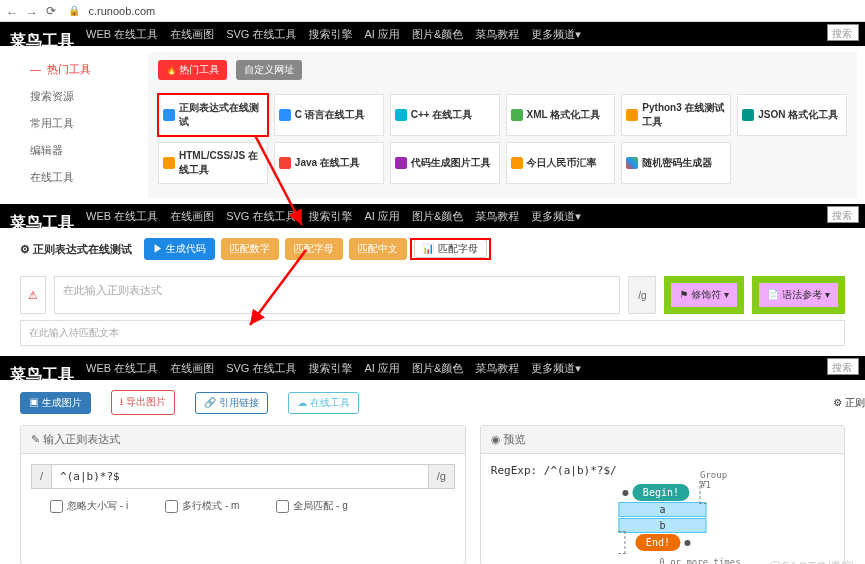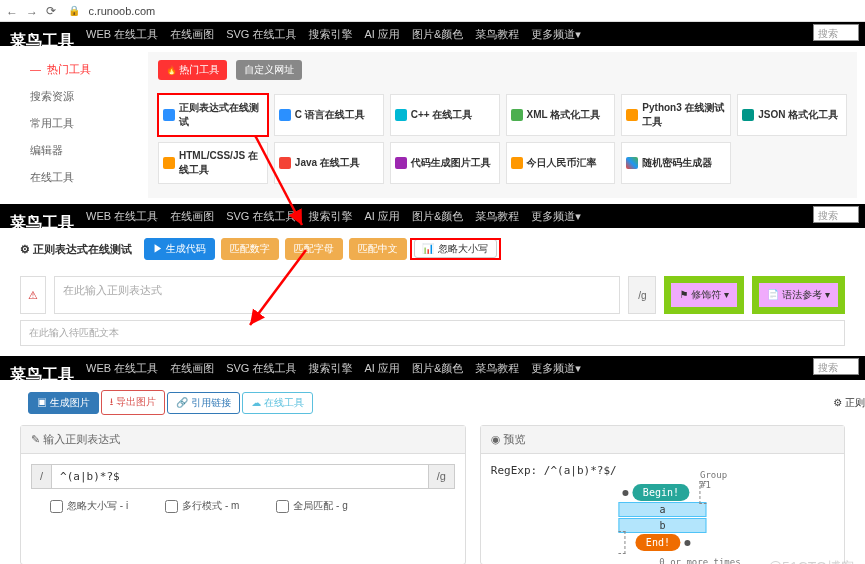--- a/index.html
+++ b/index.html
@@ -4,21 +4,21 @@
 <style>
   * { box-sizing: border-box; margin: 0; padding: 0; }
   body { font-family: "Microsoft YaHei", Arial, sans-serif; font-size: 11px; background: #fff; color: #333; width: 865px; }
   .browser-bar { height: 22px; display:flex; align-items:center; padding:0 6px; gap:8px; border-bottom:1px solid #ddd; }
   .browser-bar .nav-icn { color:#666; font-size:12px; }
   .browser-bar .lock { color:#666; font-size:10px; margin-left:4px;}
   .browser-bar .url { color:#444; font-size:11px; flex:1; }
   .top-nav { background:#000; color:#fff; display:flex; align-items:center; height:24px; padding:0 10px; gap:12px; font-size:11px; position:relative;}
   .top-nav .brand { font-weight:bold; font-size:16px;margin-top:14px; }
   .top-nav .link { color:#ccc; cursor:pointer; }
-  .top-nav .search-box { position:absolute; right:6px; top:2px; background:#fff; color:#999; width:46px; height:17px; line-height:17px; padding:0 4px; font-size:10px; border:1px solid #888;}
+  .top-nav .search-box { position:absolute; right:6px; top:2px; background:#fff; color:#999; width:32px; height:17px; line-height:17px; padding:0 4px; font-size:10px; border:1px solid #888;}
   .section1 { display:flex; background:#fff; }
   .side-col { width:140px; padding:10px 0 10px 30px; }
   .side-item { color:#666; font-size:11px; padding:6px 0; cursor:pointer; }
   .side-item.active { color:#f33; }
   .side-item.active::before { content:"—"; margin-right:6px; color:#f33;}
   .tool-area { flex:1; padding:8px 10px 14px 10px; background:#f7f7f7; margin:6px 8px; }
   .tag-row { margin-bottom:14px; }
   .tag { display:inline-block; padding:3px 8px; font-size:10px; border-radius:3px; margin-right:6px; }
   .tag.hot { background:#f33; color:#fff; }
   .tag.hot::before { content:"🔥"; font-size:9px; margin-right:2px;}
@@ -42,21 +42,21 @@
   .hl-red { outline:2px solid #f00; outline-offset:1px; padding:1px;}
   .regex-row { display:flex; align-items:stretch; margin:6px 20px; gap:8px;}
   .warn { width:26px; border:1px solid #ddd; display:flex; align-items:center; justify-content:center; color:#d32f2f;}
   .regex-input { flex:1; border:1px solid #ddd; padding:6px 8px; color:#aaa; font-size:11px; }
   .g-badge { width:28px; border:1px solid #ddd; background:#f3f3f3; display:flex; align-items:center; justify-content:center; font-size:10px; color:#666;}
   .btn-out { border:7px solid #84cc16; padding:5px 8px; font-size:10px; background:#f0abfc; cursor:pointer;}
   .btn-out .flag::before{content:"⚑ ";}
   .btn-out .file::before{content:"📄 ";}
   .match-row { margin:2px 20px 10px 20px; border:1px solid #ddd; padding:5px 8px; color:#aaa; font-size:10px;}
   
-  .sec3-bar { display:flex; gap:2px; padding:10px 28px; align-items:center;text-align:right; }
+  .sec3-bar { display:flex; gap:20px; padding:10px 20px; align-items:center;text-align:right; }
   .obtn{border:1px solid; padding:3px 8px; font-size:10px; background:#fff; border-radius:3px; cursor:pointer;}
   .o-blue{color:#337ab7;border-color:#337ab7;} .o-blue.fill{background:#337ab7;color:#fff;}
   .o-red{color:#d9534f;border-color:#d9534f;} .o-cyan{color:#5bc0de;border-color:#5bc0de;}
   .split { display:flex; gap:14px; padding:0 20px 16px 20px;}
   .panel { border:1px solid #ddd; border-radius:3px; flex:1; }
   .panel-hd { background:#f4f4f4; border-bottom:1px solid #ddd; padding:6px 10px; font-size:11px; color:#666;}
   .panel-hd .ico-edit::before{content:"✎ ";}
   .panel-hd .ico-eye::before{content:"◉ ";}
   .panel-body{ padding:10px; }
   .regex-edit { display:flex; border:1px solid #ccc; }
@@ -183,21 +183,21 @@
 </div>
 
 <div class="sec2">
   <div class="toolbar">
     <span class="ttl">正则表达式在线测试</span>
     <span class="btn blue">▶ 生成代码</span>
     <span class="btn org">匹配数字</span>
     <span class="btn org">匹配字母</span>
     <span class="btn org">匹配中文</span>
     <span class="hl-red">
-      <span class="btn vis">📊 忽略大小写</span>
+      <span class="btn vis">📊 匹配字母</span>
     </span>
   </div>
   <div class="regex-row">
     <div class="warn">⚠</div>
     <div class="regex-input">在此输入正则表达式</div>
     <div class="g-badge">/g</div>
     <div class="btn-out"><span class="flag"></span><span>修饰符 ▾</span></div>
     <div class="btn-out"><span class="file"></span><span>语法参考 ▾</span></div>
   </div>
   <div class="match-row">在此输入待匹配文本</div>

